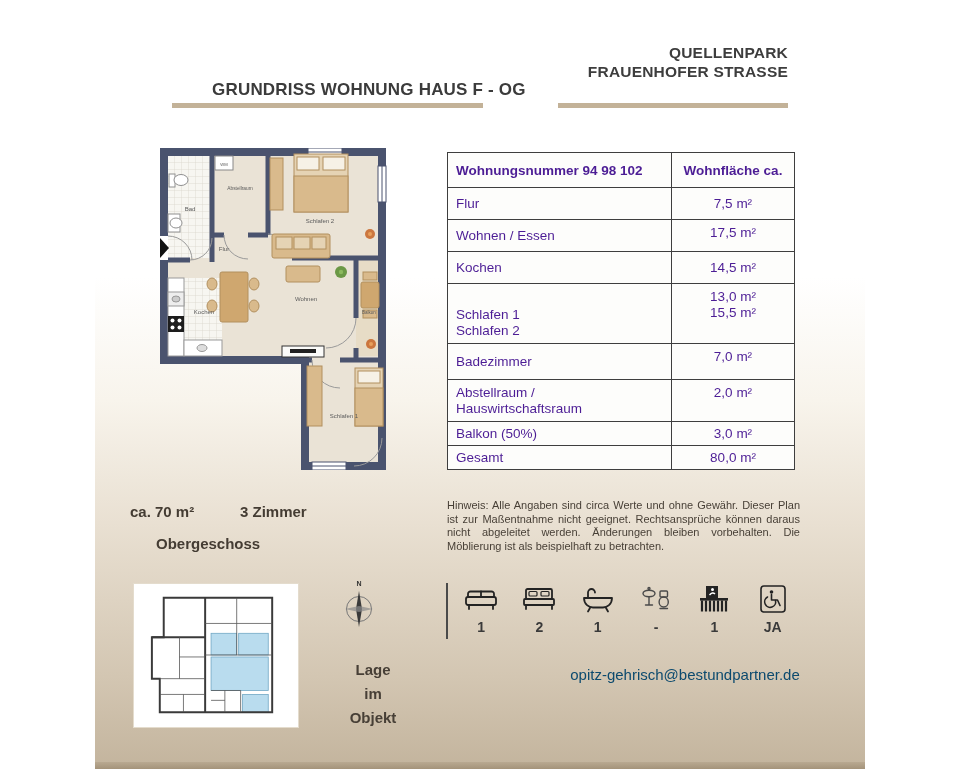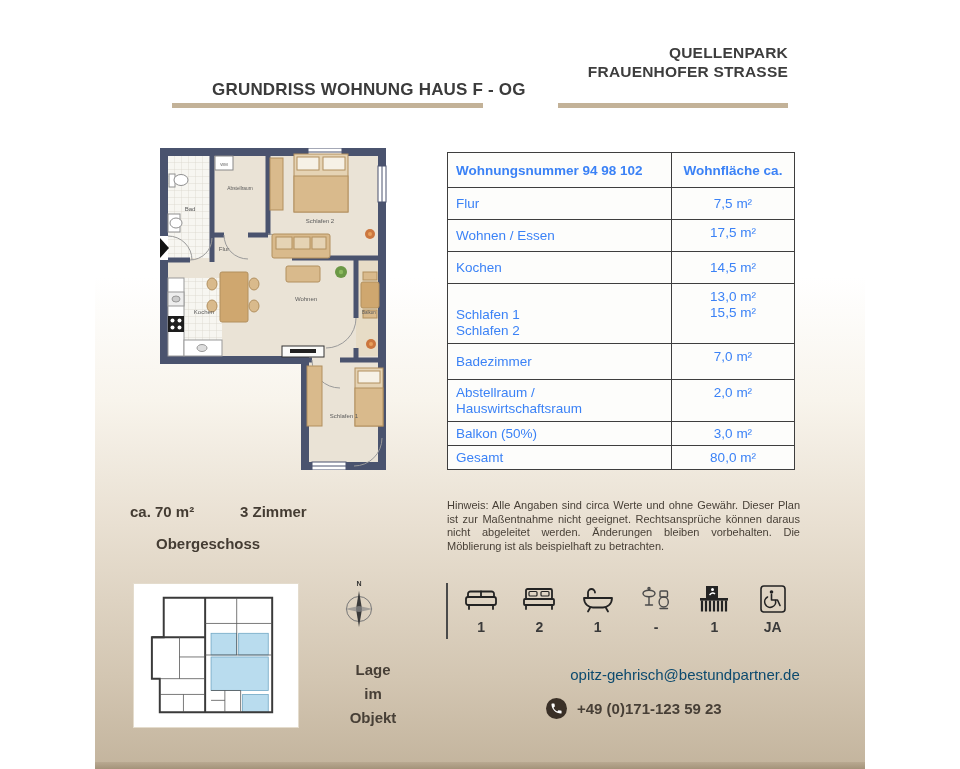--- a/index.html
+++ b/index.html
@@ -15,21 +15,21 @@
                font-size:15.5px;font-weight:bold;color:#3d3d3d;line-height:18.5px;letter-spacing:.2px;}
   .rule{position:absolute;top:103px;height:5px;background:#c3b298;}
   .rule-left{left:172px;width:311px;}
   .rule-right{left:558px;width:230px;}
 
   .floorplan{position:absolute;left:160px;top:148px;width:230px;height:322px;}
   .floorplan text{font-family:"Liberation Sans",sans-serif;fill:#5a5a5a;}
 
   .areas{position:absolute;left:447px;top:152px;}
   .areas table{border-collapse:collapse;width:348px;background:#fdfdfb;table-layout:fixed;}
-  .areas th,.areas td{border:1.6px solid #3e3e3e;font-size:13.5px;color:#3b82f6;padding:2px 8px;vertical-align:middle;}
+  .areas th,.areas td{border:1.6px solid #3e3e3e;font-size:13.5px;color:#4c1d95;padding:2px 8px;vertical-align:middle;}
   .areas th{text-align:left;font-weight:bold;height:26px;}
   .areas th.c-area,.areas td.c-area{width:114px;text-align:center;padding:4px 4px;}
   .areas td .ln{display:block;line-height:16px;}
   .r0{height:26px}.r1{height:32px}.r2{height:32px}.r3{height:60px}.r4{height:36px}.r5{height:42px}.r6{height:24px}.r7{height:24px}
   .va-top{vertical-align:top !important;padding-top:5px !important;}
   .va-bottom{vertical-align:bottom !important;padding-bottom:4px !important;}
 
   .hinweis{position:absolute;left:447px;top:499px;width:353px;font-size:11px;line-height:13.6px;
            color:#473f36;text-align:justify;}
 
@@ -352,20 +352,13 @@
     </div>
   </div>
 
   <div class="lage">
     <div>Lage</div>
     <div>im</div>
     <div>Objekt</div>
   </div>
 
   <div class="email">opitz-gehrisch@bestundpartner.de</div>
-  <div class="phone-row">
-    <svg viewBox="0 0 21 21" width="21" height="21">
-      <circle cx="10.5" cy="10.5" r="10.5" fill="#3a3027"></circle>
-      <path transform="translate(3.8,3.8) scale(0.56)" fill="#ffffff" d="M6.62 10.79c1.44 2.83 3.76 5.14 6.59 6.59l2.2-2.2c.27-.27.67-.36 1.02-.24 1.12.37 2.33.57 3.57.57.55 0 1 .45 1 1V20c0 .55-.45 1-1 1-9.39 0-17-7.61-17-17 0-.55.45-1 1-1h3.5c.55 0 1 .45 1 1 0 1.25.2 2.45.57 3.57.11.35.03.74-.25 1.02l-2.2 2.2z"></path>
-    </svg>
-    <span>+49 (0)171-123 59 23</span>
-  </div>
 </div>
 
 </body></html>

